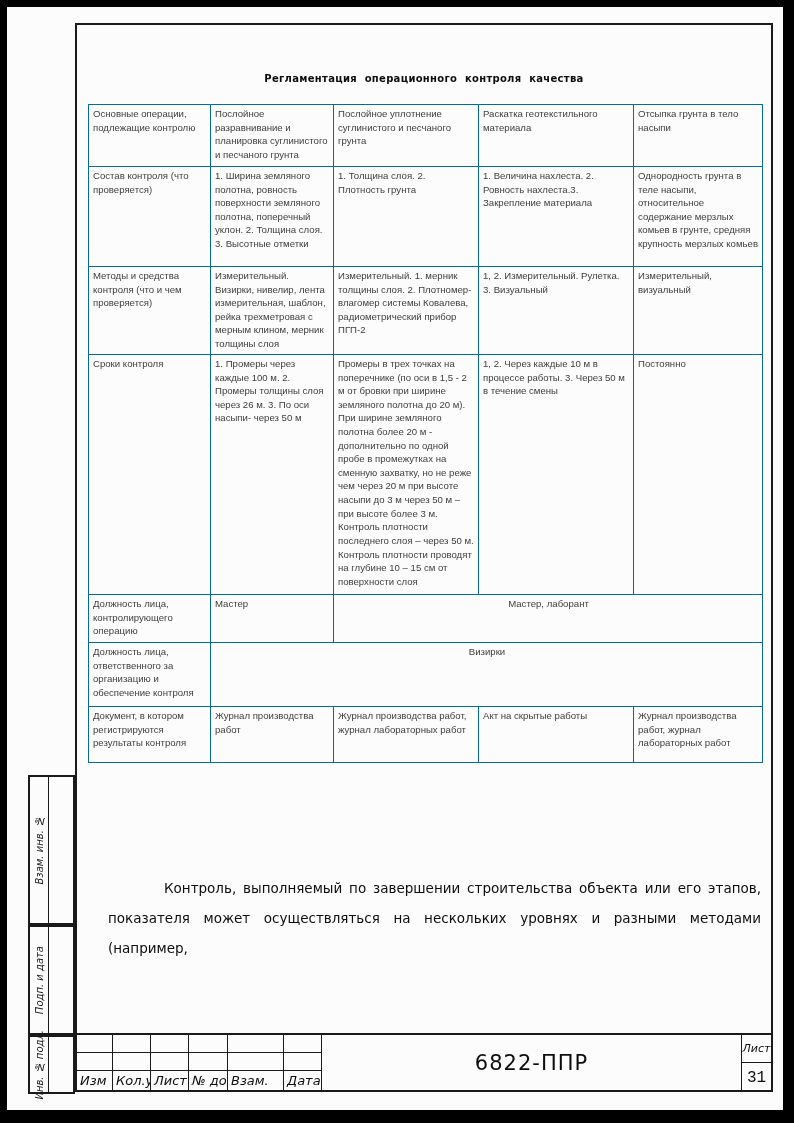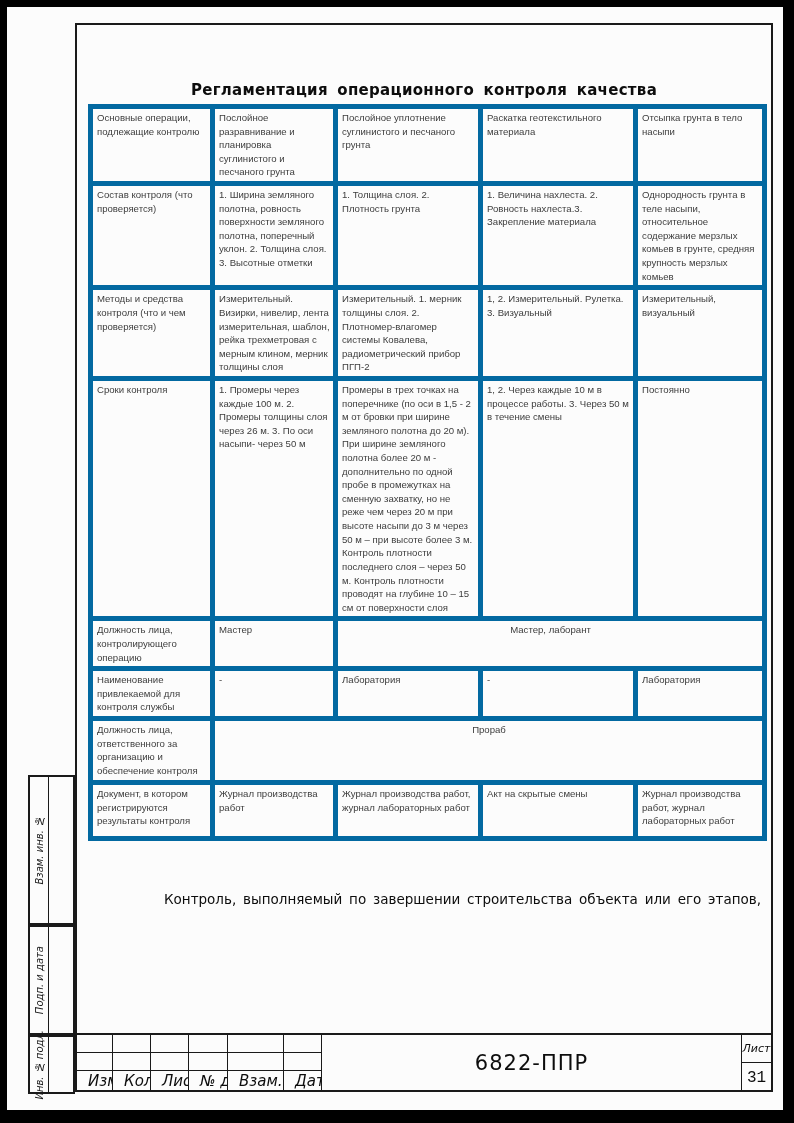--- a/index.html
+++ b/index.html
@@ -21,48 +21,48 @@
   .sideblock .labelcol span{
       writing-mode:vertical-rl;transform:rotate(180deg);
       font-family:"DejaVu Sans",sans-serif;font-style:italic;font-size:10px;color:#1a1a1a;
       white-space:nowrap;}
   .sb1{top:768px;height:150px;}
   .sb2{top:918px;height:110px;}
   .sb3{top:1028px;height:59px;}
 
   
   .doc-title{position:absolute;left:68px;top:66px;width:698px;text-align:center;
-      font-family:"DejaVu Sans",sans-serif;font-weight:bold;font-size:15px;color:#0d0d0d;
-      word-spacing:4px;letter-spacing:.3px;margin-top:8px;}
+      font-family:"DejaVu Sans",sans-serif;font-weight:bold;font-size:10px;color:#0d0d0d;
+      word-spacing:4px;letter-spacing:.3px;}
 
   
   table.qc{position:absolute;left:81px;top:97px;width:674px;border-collapse:collapse;
       table-layout:fixed;}
-  table.qc td{border:5px solid #0369a1;vertical-align:top;padding:2px 3px 2px 4px;
+  table.qc td{border:1px solid #0369a1;vertical-align:top;padding:2px 3px 2px 4px;
       font-size:9.6px;line-height:1.42;color:#3d3d3d;overflow:hidden;}
   table.qc td.ctr{text-align:center;vertical-align:top;}
 
   
   .section{position:absolute;left:101px;top:851px;width:653px;color:#0d0d0d;
       font-family:"DejaVu Sans",sans-serif;}
   .section .heading{font-weight:bold;font-size:14.5px;letter-spacing:.2px;}
-  .section .para{margin-top:26px;font-size:13.5px;}
+  .section .para{margin-top:15px;font-size:13.5px;}
   .section .jline{height:30px;line-height:30px;text-align:justify;text-align-last:justify;
       white-space:normal;}
   .section .jline.indent{text-indent:56px;}
 
   
   .titleblock{position:absolute;left:68px;top:1026px;width:698px;height:59px;
       border:2px solid #1a1a1a;box-sizing:border-box;background:#fcfcfc;}
   .tb-grid{position:absolute;left:0;top:0;width:245px;height:100%;
       display:grid;grid-template-columns:36px 38px 38px 39px 56px 38px;
       grid-template-rows:1fr 1fr 1.05fr;}
   .tb-grid .cell{border-right:1.2px solid #1a1a1a;border-bottom:1.2px solid #1a1a1a;
-      box-sizing:border-box;display:flex;align-items:center;padding-left:11px;
-      font-family:"DejaVu Sans",sans-serif;font-style:italic;font-size:15px;color:#0d0d0d;
+      box-sizing:border-box;display:flex;align-items:center;padding-left:3px;
+      font-family:"DejaVu Sans",sans-serif;font-style:italic;font-size:13px;color:#0d0d0d;
       white-space:nowrap;overflow:hidden;}
   .tb-grid .cell.lastrow{border-bottom:none;}
   .tb-doc{position:absolute;left:245px;top:0;width:420px;height:100%;
       border-right:1.5px solid #1a1a1a;box-sizing:border-box;
       display:flex;align-items:center;justify-content:center;
       font-family:"DejaVu Sans",sans-serif;font-size:21px;color:#0d0d0d;letter-spacing:1px;}
   .tb-sheet{position:absolute;left:665px;top:0;right:0;height:100%;}
   .tb-sheet .slabel{height:28px;border-bottom:1.5px solid #1a1a1a;box-sizing:border-box;
       display:flex;align-items:center;justify-content:center;
       font-family:"DejaVu Sans",sans-serif;font-style:italic;font-size:11px;color:#0d0d0d;}
@@ -129,44 +129,38 @@
         <td>1. Промеры через каждые 100 м. 2. Промеры толщины слоя через 26 м. 3. По оси насыпи- через 50 м</td>
         <td>Промеры в трех точках на поперечнике (по оси в 1,5 - 2 м от бровки при ширине земляного полотна до 20 м). При ширине земляного полотна более 20 м  - дополнительно по одной пробе в промежутках на сменную захватку, но не реже чем через 20 м при высоте насыпи до 3 м через 50 м – при высоте более 3 м. Контроль плотности последнего слоя – через 50 м. Контроль плотности проводят на глубине 10 – 15 см от поверхности слоя</td>
         <td>1, 2. Через каждые 10 м в процессе работы. 3. Через 50 м в течение смены</td>
         <td>Постоянно</td>
       </tr>
       <tr style="height:48px">
         <td>Должность лица, контролирующего операцию</td>
         <td>Мастер</td>
         <td class="ctr" colspan="3">Мастер, лаборант</td>
       </tr>
-      <tr style="height:46px">
-        <td>Наименование привлекаемой для контроля службы</td>
-        <td>-</td>
-        <td>Лаборатория</td>
-        <td>-</td>
-        <td>Лаборатория</td>
-      </tr>
       <tr style="height:64px">
         <td>Должность лица, ответственного за организацию и обеспечение контроля</td>
-        <td class="ctr" colspan="4">Прораб</td>
+        <td class="ctr" colspan="4">Визирки</td>
       </tr>
       <tr style="height:56px">
         <td>Документ, в котором регистрируются результаты контроля</td>
         <td>Журнал производства работ</td>
         <td>Журнал производства работ, журнал лабораторных работ</td>
-        <td>Акт на скрытые смены</td>
+        <td>Акт на скрытые работы</td>
         <td>Журнал производства работ, журнал лабораторных работ</td>
       </tr>
     </tbody>
   </table>
 
   <div class="section">
     <div class="para">
       <div class="jline indent">Контроль, выполняемый по завершении строительства объекта или его этапов,</div>
+      <div class="jline">показателя может осуществляться на нескольких уровнях и разными методами (например,</div>
     </div>
   </div>
 
   <div class="titleblock">
     <div class="tb-grid">
       <div class="cell"></div>
       <div class="cell"></div>
       <div class="cell"></div>
       <div class="cell"></div>
       <div class="cell"></div>

